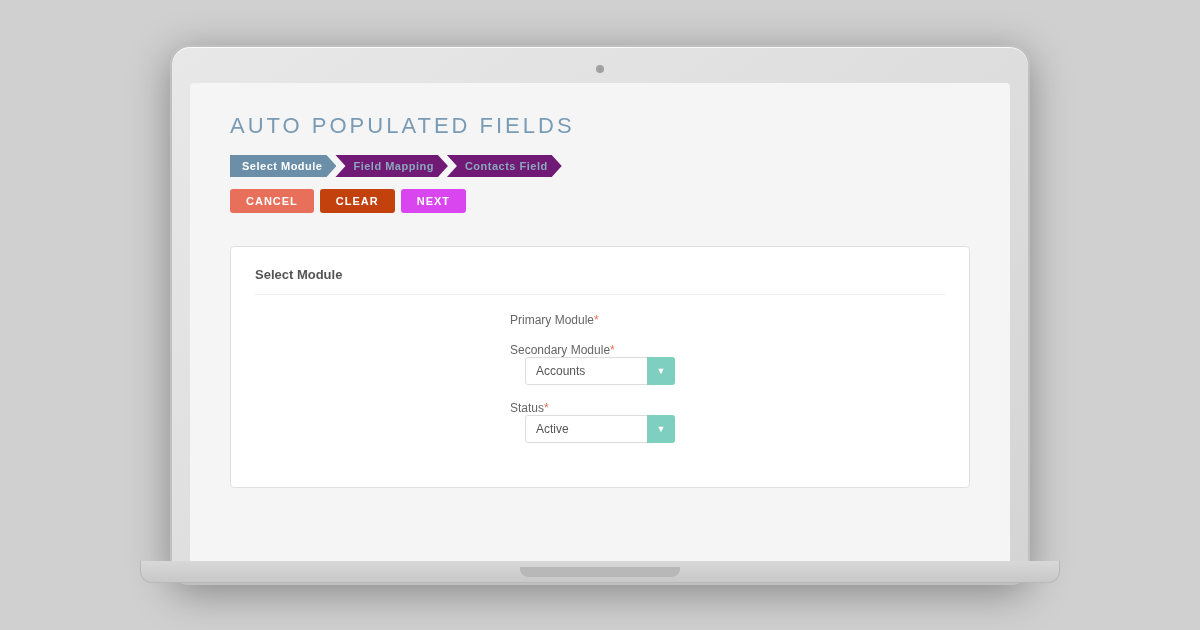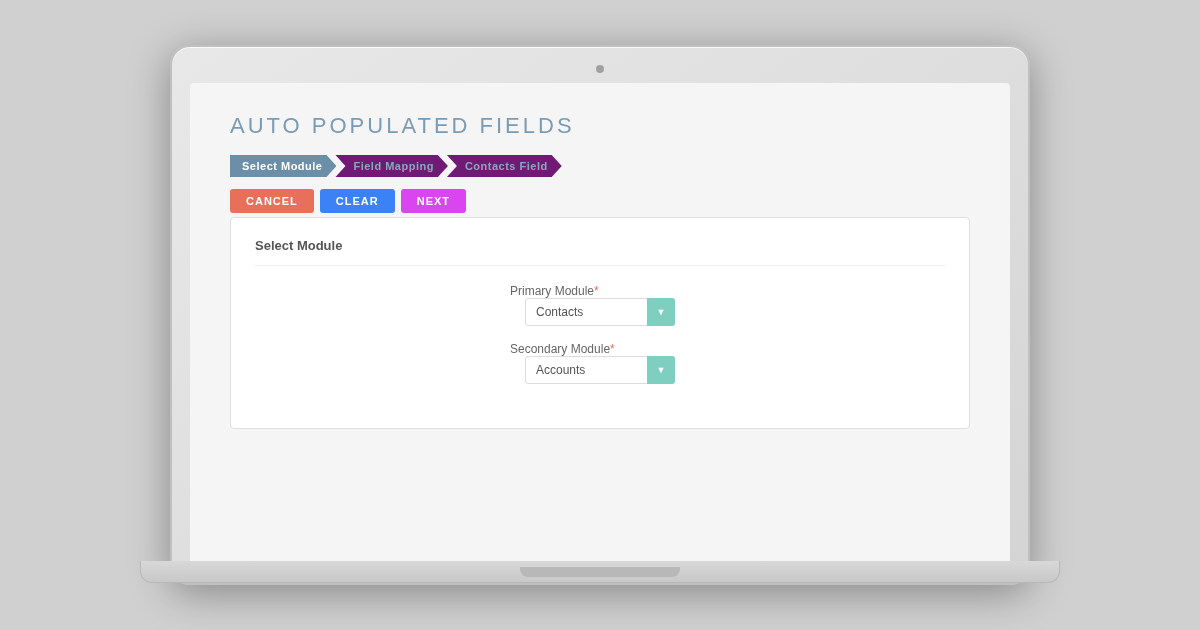--- a/index.html
+++ b/index.html
@@ -119,42 +119,42 @@
     }
 
     .step + .step {
       margin-left: -1px;
     }
 
     
     .action-buttons {
       display: flex;
       gap: 6px;
-      margin-bottom: 4px;
+      margin-bottom: 33px;
       align-items: flex-end;
     }
 
     .btn {
       padding: 6px 16px;
       border: none;
       border-radius: 3px;
       font-size: 11px;
       font-weight: 700;
       letter-spacing: 1px;
       cursor: pointer;
       text-transform: uppercase;
     }
 
     .btn-cancel {
       background: #e8705a;
       color: #fff;
     }
 
     .btn-clear {
-      background: #3b82f6;
+      background: #c2410c;
       color: #fff;
     }
 
     .btn-next {
       background: #d946ef;
       color: #fff;
     }
 
     
     .form-card {
@@ -256,46 +256,49 @@
         <button class="btn btn-next">NEXT</button>
       </div>
 
       <div class="form-card">
         <div class="form-card-title">Select Module</div>
 
         <div class="form-row">
           <div class="form-label">
             <span>Primary Module</span><span class="required">*</span>
           </div>
-          <div class="form-select-wrapper">
-            <select class="form-select">
-              <option>Contacts</option>
-              <option>Accounts</option>
-              <option>Leads</option>
-              <option>Opportunities</option>
-            </select>
-            <div class="select-arrow"></div>
-          </div>
         </div>
 
         <div class="form-row">
           <div class="form-label">
             <span>Secondary Module</span><span class="required">*</span>
           </div>
           <div class="form-select-wrapper">
             <select class="form-select">
               <option>Accounts</option>
               <option>Contacts</option>
               <option>Leads</option>
               <option>Opportunities</option>
             </select>
             <div class="select-arrow"></div>
           </div>
         </div>
 
+        <div class="form-row">
+          <div class="form-label">
+            <span>Status</span><span class="required">*</span>
+          </div>
+          <div class="form-select-wrapper">
+            <select class="form-select">
+              <option>Active</option>
+              <option>Inactive</option>
+            </select>
+            <div class="select-arrow"></div>
+          </div>
+        </div>
 
       </div>
     </div>
   </div>
   <div class="laptop-base">
     <div class="laptop-notch"></div>
   </div>
 </div>
 
 </body></html>

